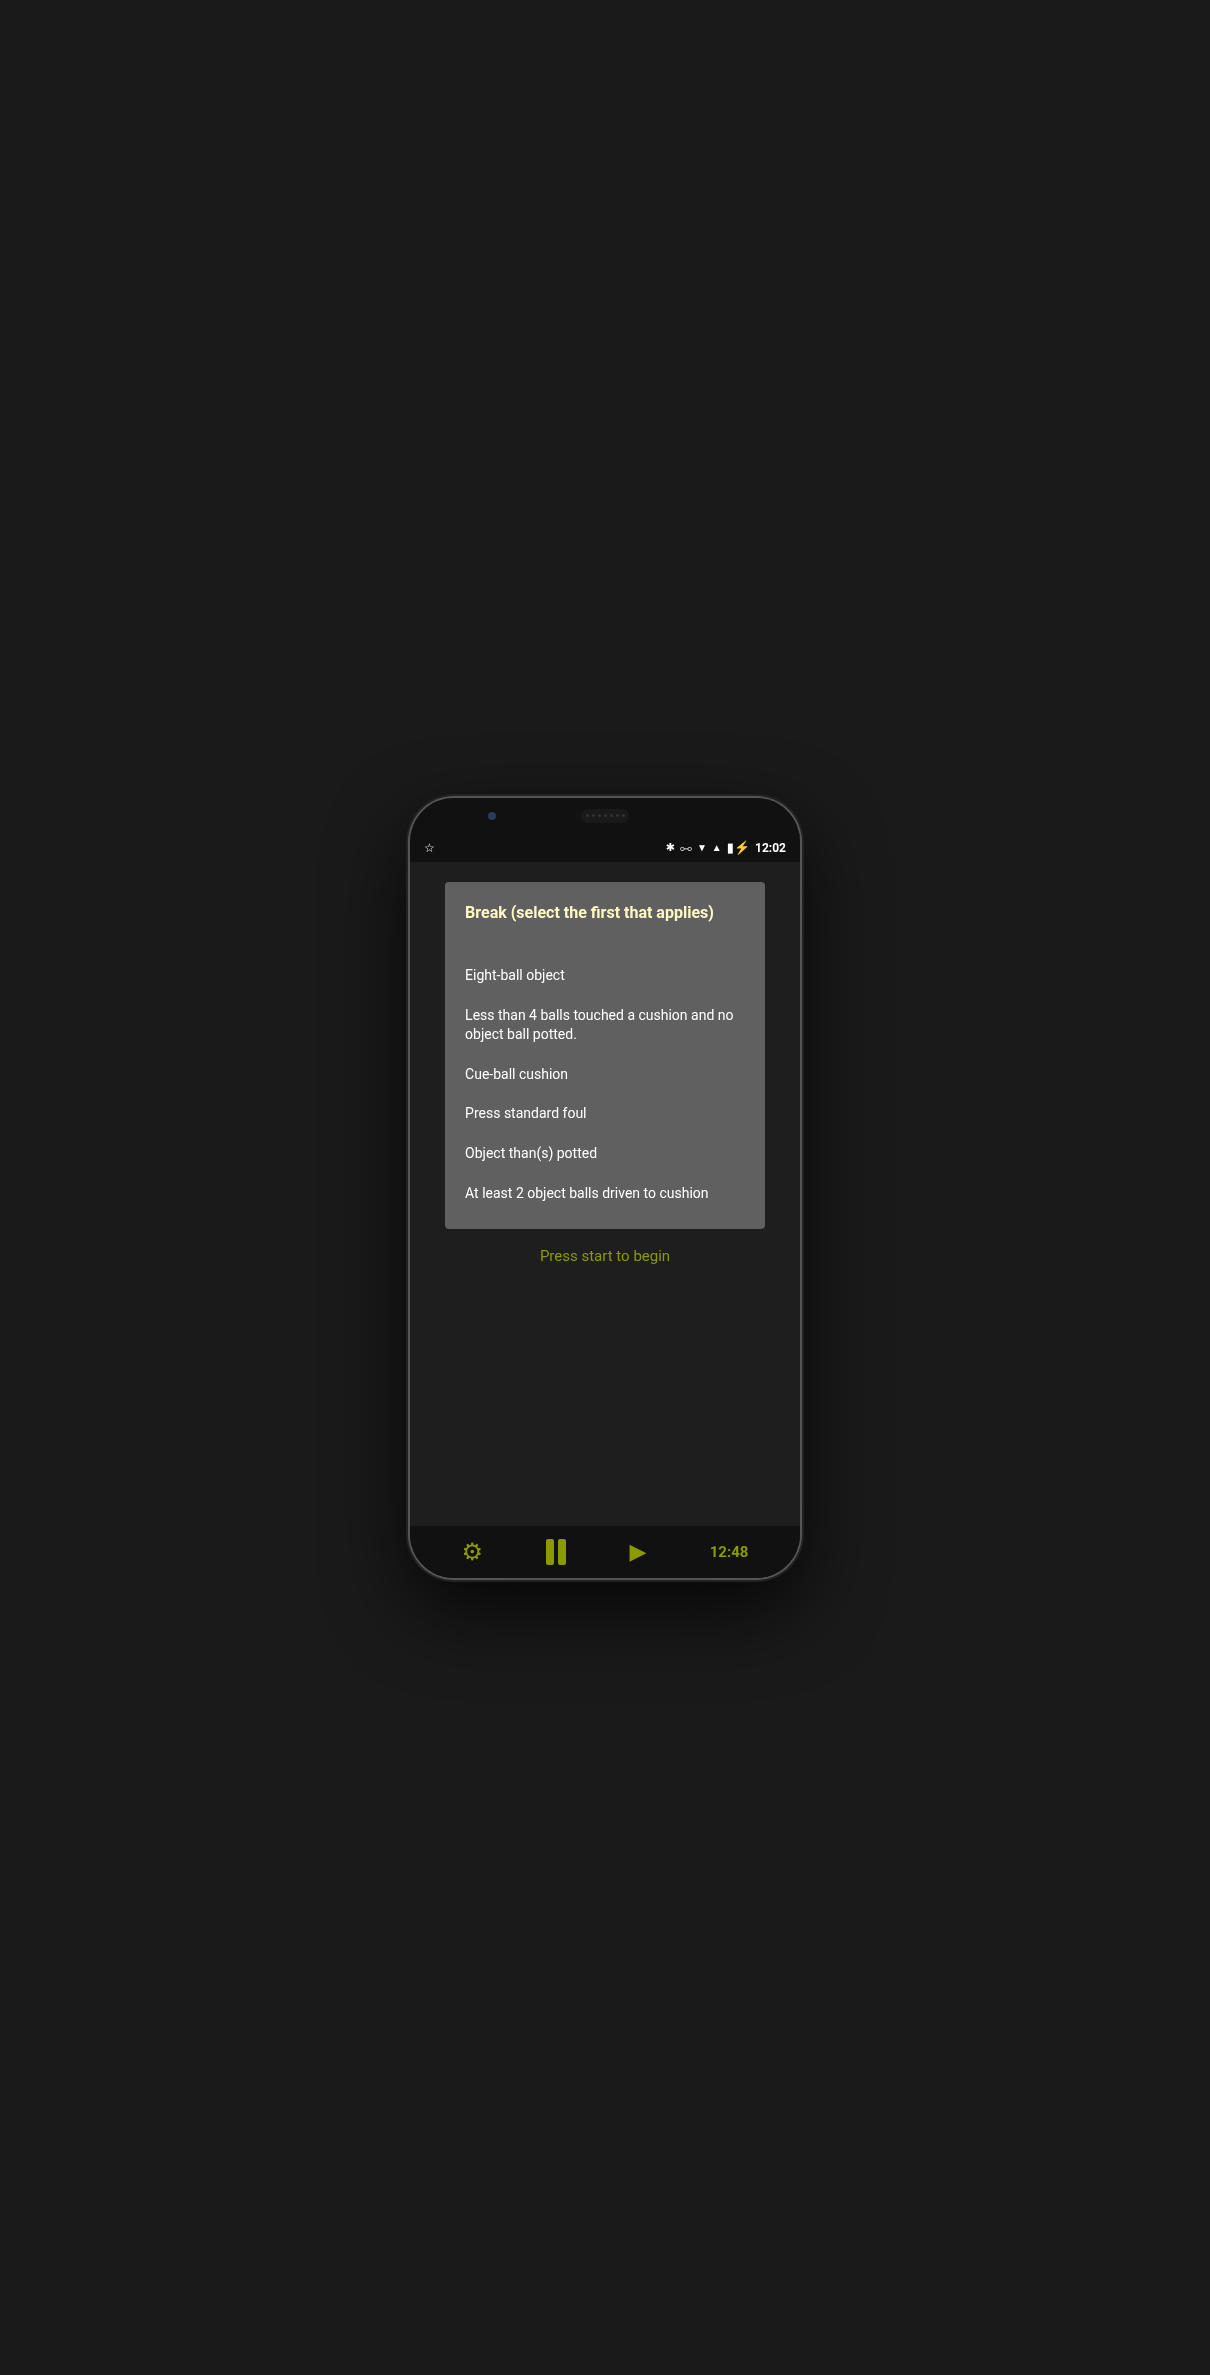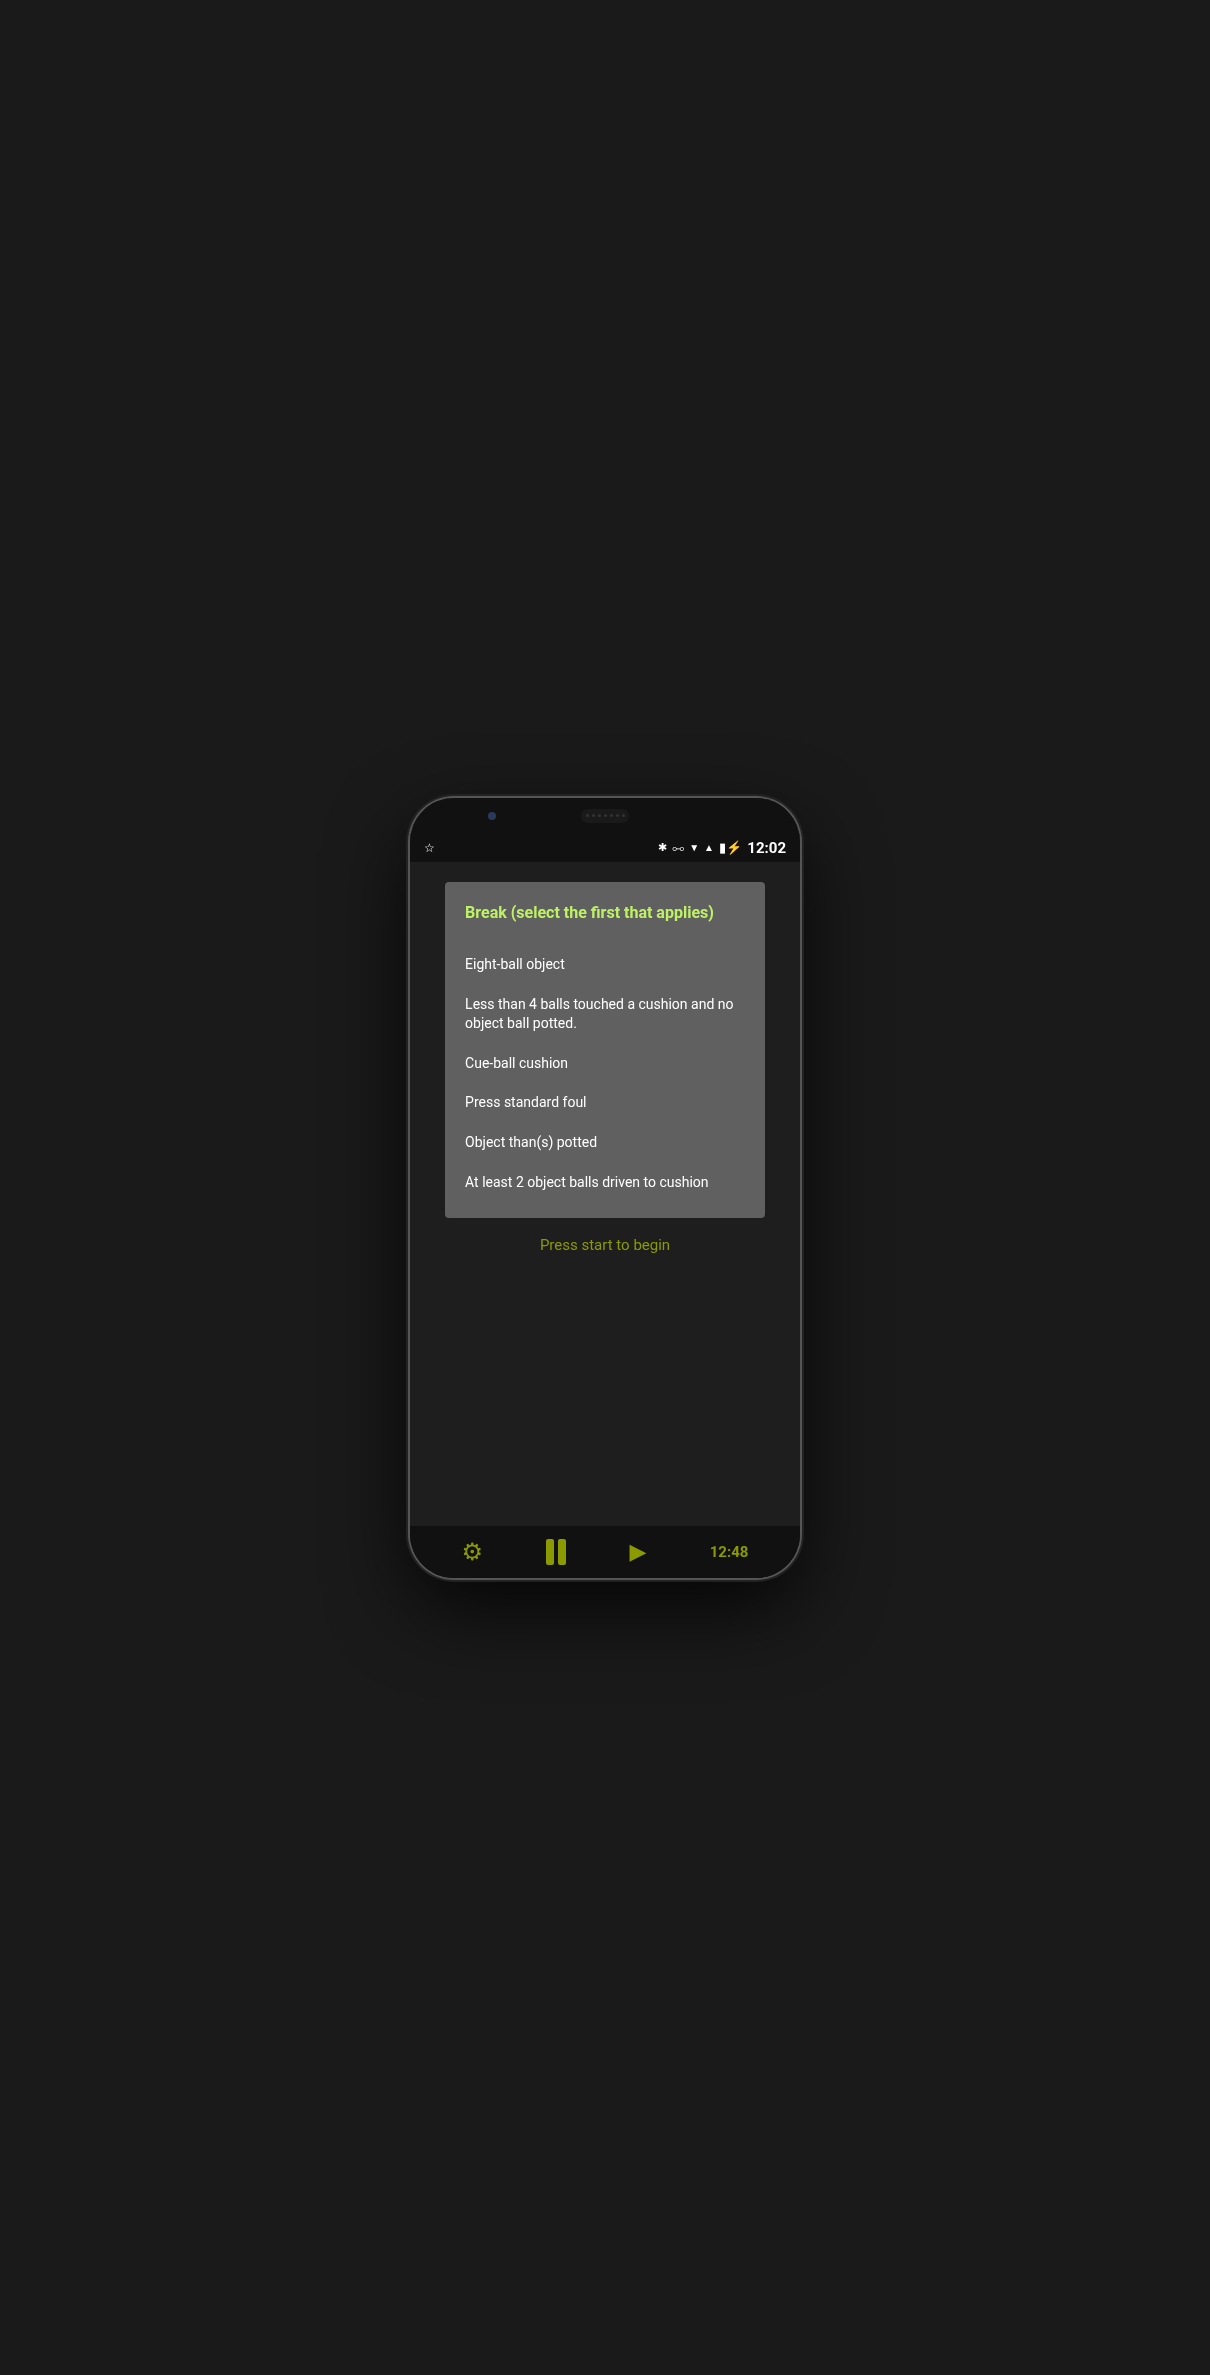--- a/index.html
+++ b/index.html
@@ -93,21 +93,21 @@
       gap: 5px;
     }
 
     .status-icon {
       color: #fff;
       font-size: 11px;
     }
 
     .status-time {
       color: #fff;
-      font-size: 15px;
+      font-size: 12px;
       font-weight: bold;
     }
 
     
     .screen {
       background: #1e1e1e;
       height: calc(100% - 36px - 28px - 52px);
       display: flex;
       flex-direction: column;
       align-items: center;
@@ -120,25 +120,25 @@
     
     .dialog {
       background: #606060;
       border-radius: 4px;
       width: 82%;
       padding: 20px 20px 16px 20px;
       margin: 0 auto;
     }
 
     .dialog-title {
-      color: #bef264;
+      color: #fef9c3;
       font-size: 16px;
       font-weight: bold;
       line-height: 1.35;
-      margin-bottom: 22px;
+      margin-bottom: 33px;
     }
 
     .dialog-item {
       color: #ffffff;
       font-size: 14px;
       line-height: 1.4;
       padding: 10px 0;
       cursor: pointer;
     }
 

